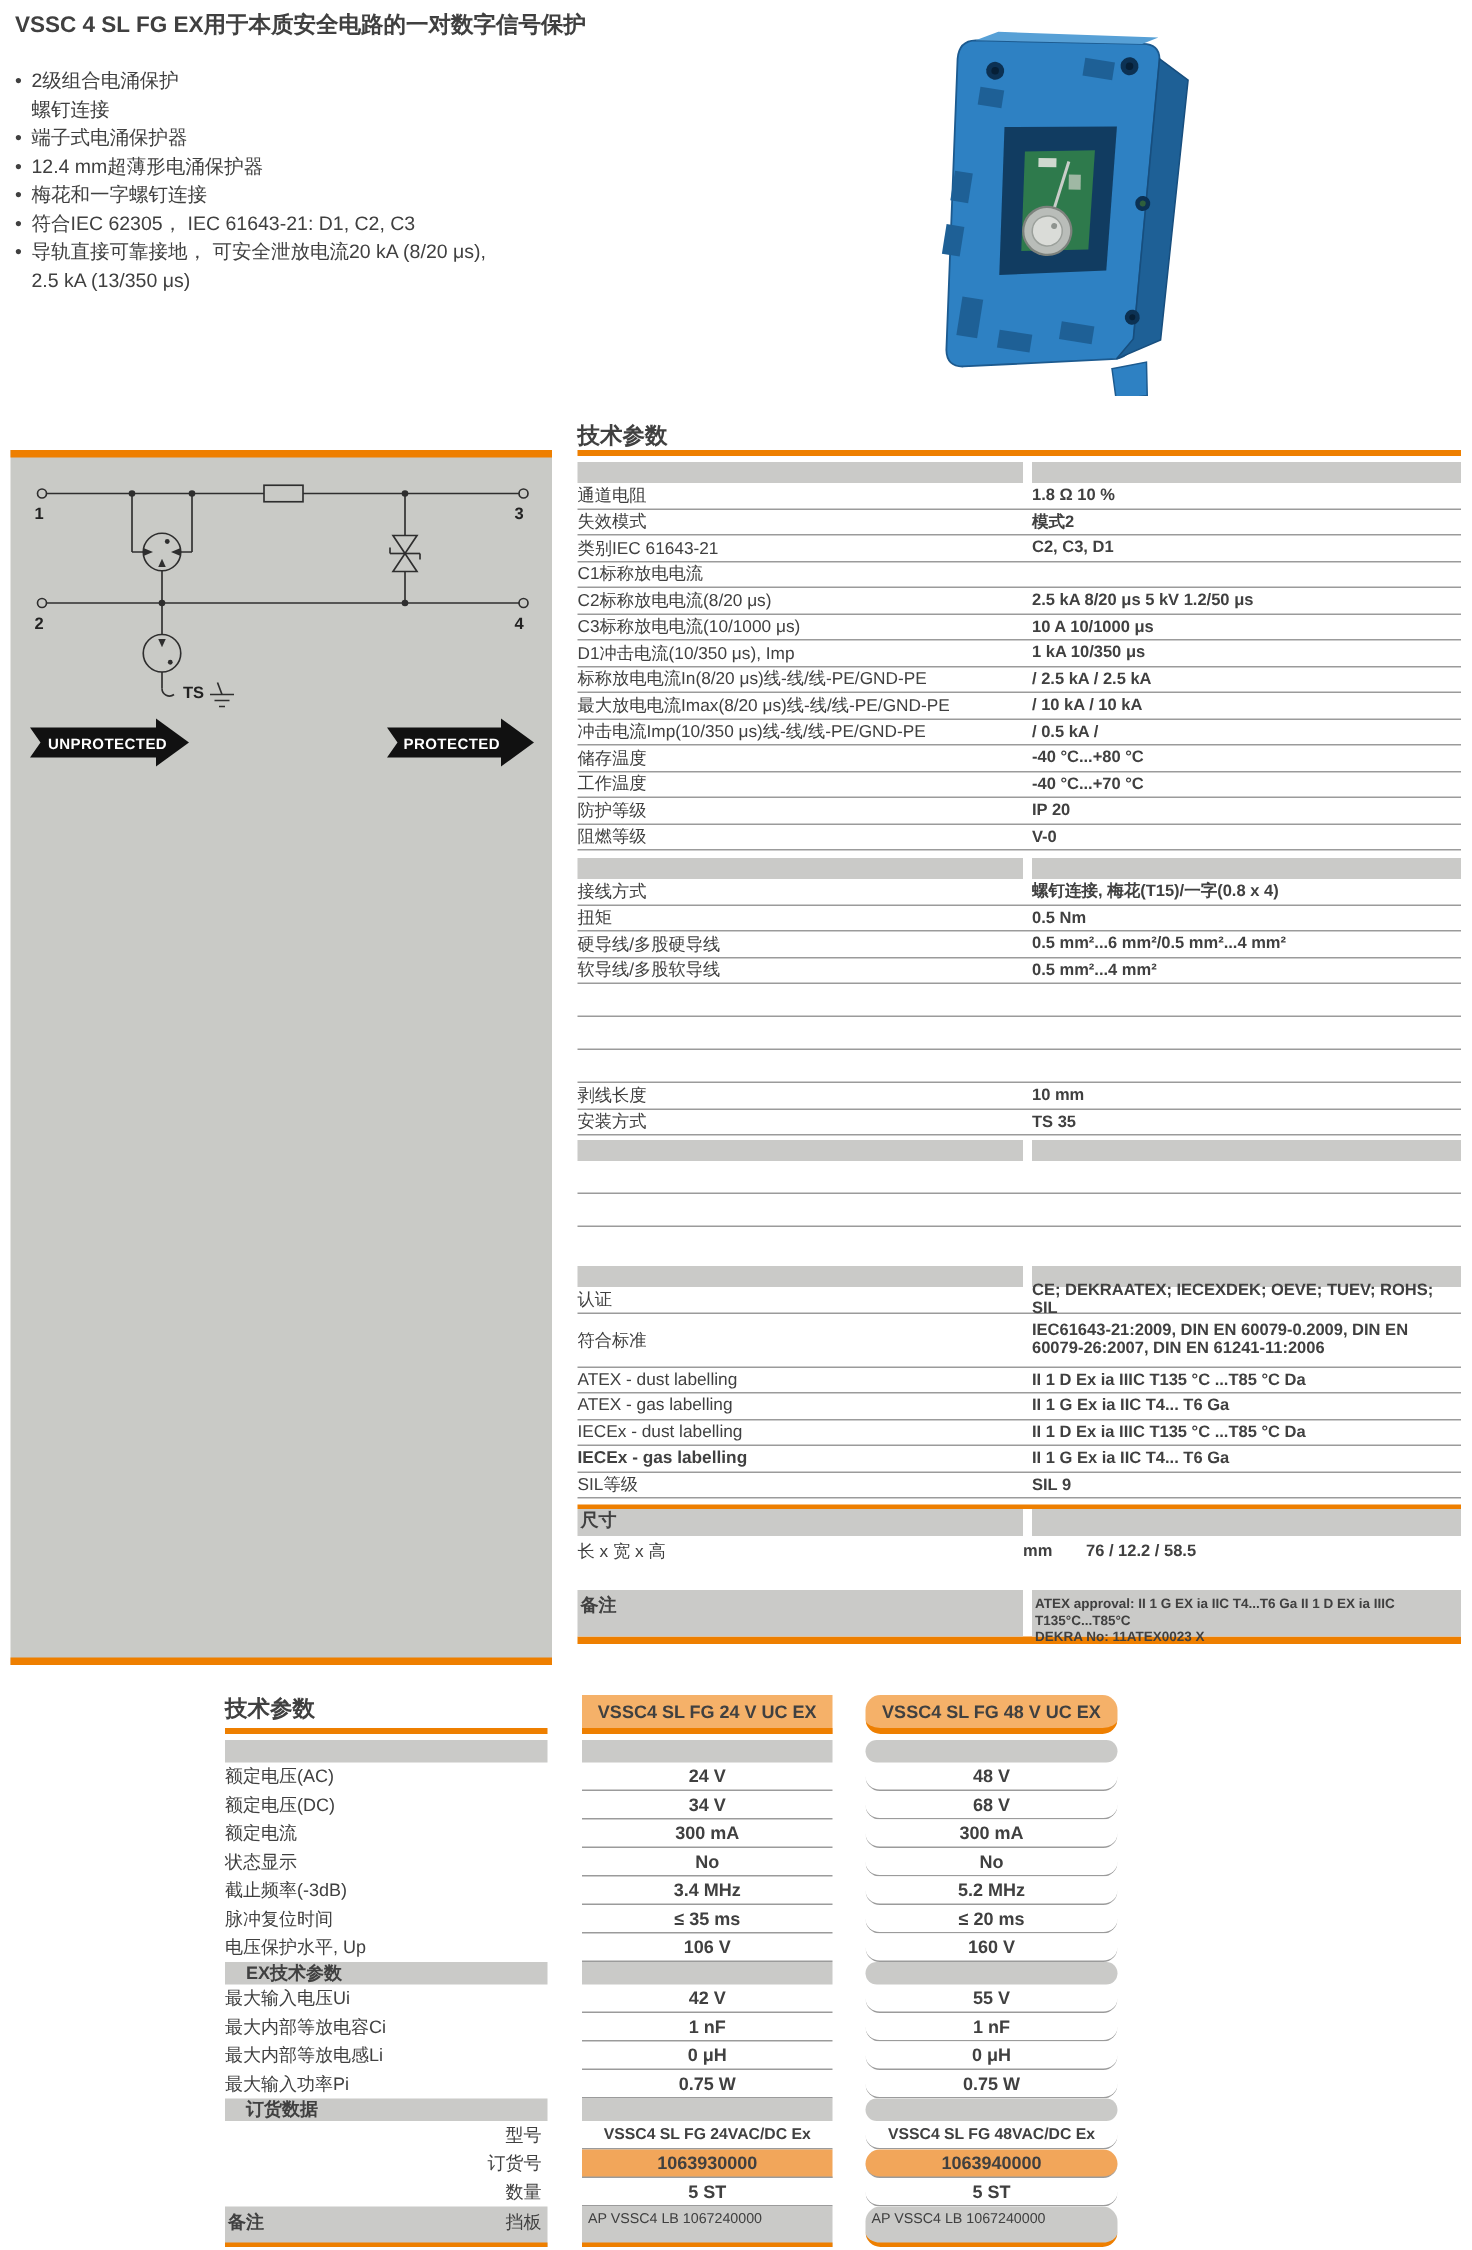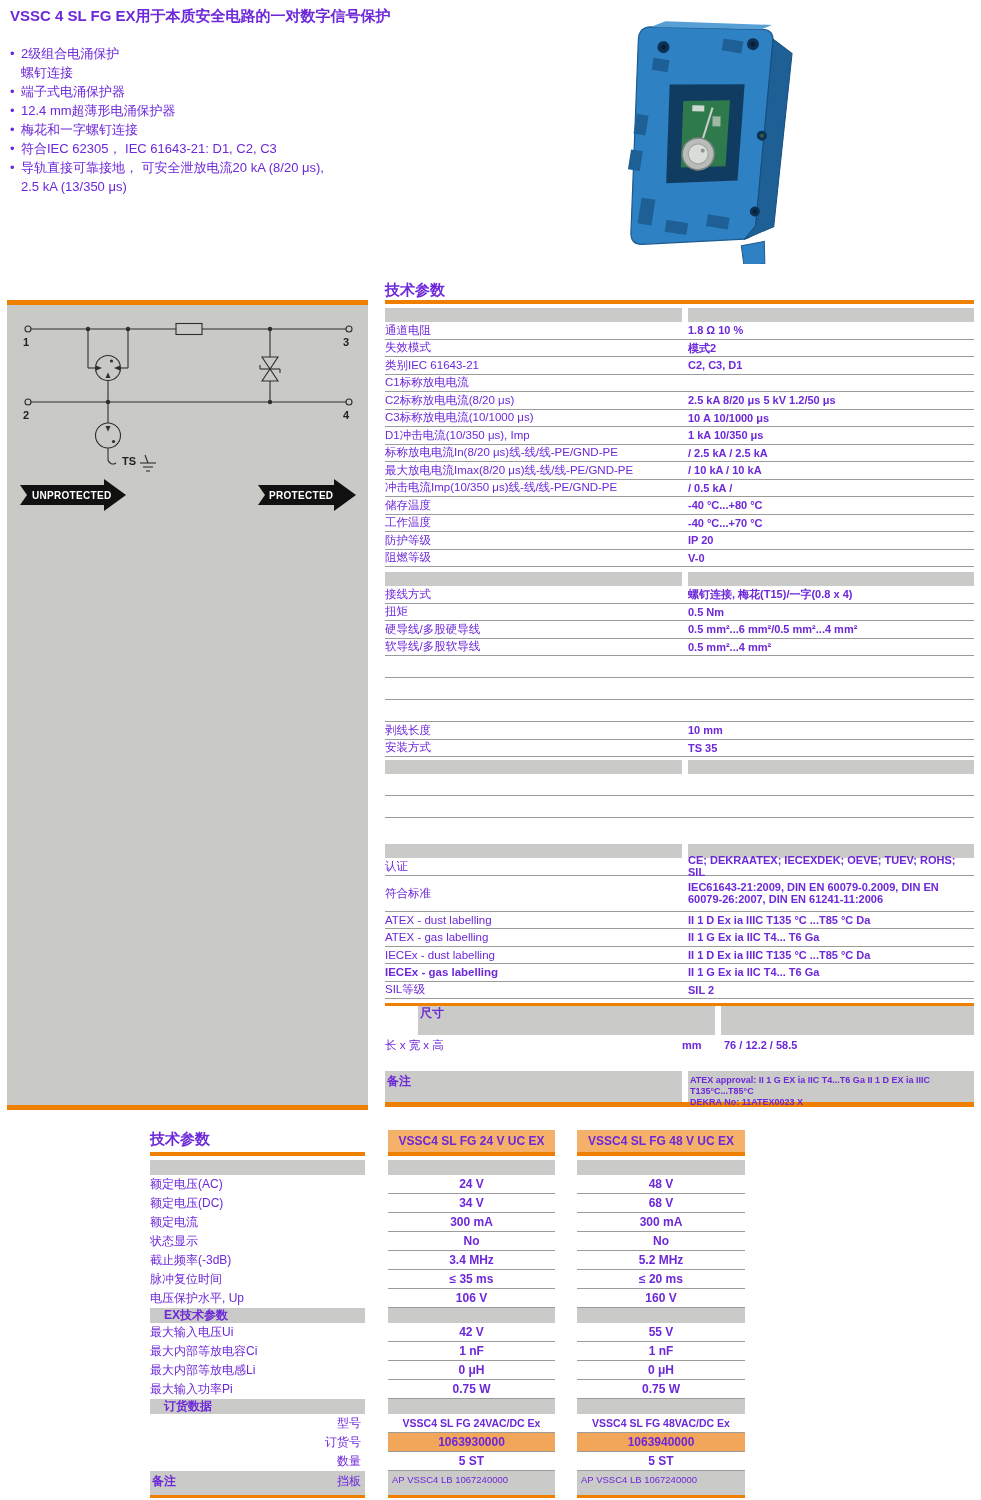--- a/index.html
+++ b/index.html
@@ -1,17 +1,17 @@
 <!DOCTYPE html>
 <html><head>
 <meta charset="utf-8">
 <style>
   html,body{margin:0;padding:0;background:#fff;}
   .page{position:relative;width:981px;height:1500px;background:#fff;overflow:hidden;
-        font-family:"Liberation Sans","DejaVu Sans",sans-serif;color:#6d28d9;}
+        font-family:"Liberation Sans","DejaVu Sans",sans-serif;color:#404040;}
   
   .head-title{position:absolute;left:10px;top:7px;font-size:15px;font-weight:bold;}
   .bullets{position:absolute;left:10px;top:44px;width:565px;font-size:13px;line-height:19px;}
   .bl{display:flex;}
   .bl .dot{width:11px;flex:0 0 11px;}
   .bl.sub{padding-left:11px;}
   
   .photo{position:absolute;left:588px;top:6px;}
   
   .diagram-box{position:absolute;left:7px;top:300px;width:361px;height:810px;background:#C9CAC6;
@@ -23,40 +23,40 @@
   .spec-title{font-size:15px;font-weight:bold;height:19px;}
   .soline0{height:4px;background:#EE7F00;margin-bottom:4px;}
   .srow{display:flex;align-items:center;height:17.5px;border-bottom:1px solid #9B9B9B;box-sizing:border-box;}
   .srow.dbl{height:36px;}
   .srow.noline{border-bottom:none;height:20px;}
   .sl{width:297px;flex:0 0 297px;font-size:11.5px;white-space:nowrap;}
   .sl.b{font-weight:bold;}
   .su{width:36px;flex:0 0 36px;font-size:11px;font-weight:bold;}
   .sv{flex:1;padding-left:6px;font-size:11px;font-weight:bold;line-height:12px;}
   .sbar{display:flex;height:14px;}
-  .sbar.tall{height:29px;margin-left:33px;}
+  .sbar.tall{height:18px;}
   .sbar .seg{background:#CACAC8;}
   .sbar .seg.l{width:297px;flex:0 0 297px;font-size:12px;font-weight:bold;line-height:15px;padding-left:2px;box-sizing:border-box;}
   .sbar .seg.r{flex:1;margin-left:6px;}
   .sblank{height:22px;border-bottom:1px solid #9B9B9B;box-sizing:border-box;}
   .soline{height:3px;background:#EE7F00;margin-top:4px;}
   .snote{display:flex;height:31px;margin-top:16px;}
   .snote .nl{width:297px;flex:0 0 297px;background:#CACAC8;font-size:12px;font-weight:bold;padding:2px 0 0 2px;box-sizing:border-box;}
   .snote .nv{flex:1;margin-left:6px;background:#CACAC8;font-size:9px;font-weight:bold;line-height:11px;
              white-space:pre-line;padding:4px 0 0 2px;box-sizing:border-box;}
   .spec-bottom{height:5px;background:#EE7F00;}
   
   .product{position:absolute;left:150px;top:1130px;width:595px;}
   .prow{display:flex;}
   .plab{width:215px;flex:0 0 215px;font-size:12px;display:flex;align-items:center;box-sizing:border-box;}
   .plab.r{justify-content:flex-end;padding-right:4px;}
   .psp1{width:23px;flex:0 0 23px;}
   .psp2{width:22px;flex:0 0 22px;}
   .pc1{width:167px;flex:0 0 167px;box-sizing:border-box;}
-  .pc2{width:168px;flex:0 0 168px;box-sizing:border-box;}
+  .pc2{width:168px;flex:0 0 168px;box-sizing:border-box;border-radius:10px;}
   .phead-row{height:26px;}
   .ptitle{font-size:15px;font-weight:bold;border-bottom:4px solid #EE7F00;align-items:flex-start;}
   .phead{background:#F5B169;border-bottom:4px solid #EE7F00;font-weight:bold;font-size:12px;
          display:flex;align-items:center;justify-content:center;}
   .hgap{height:4px;}
   .prow.std{height:19px;align-items:stretch;}
   .pv{display:flex;align-items:center;justify-content:center;border-bottom:1px solid #9B9B9B;
       font-weight:bold;font-size:12px;}
   .pv.orange{background:#F2A65A;font-size:12px;}
   .pv.small{font-size:10.5px;white-space:nowrap;}
@@ -321,21 +321,21 @@
         <div class="srow">
           <div class="sl">IECEx - dust labelling</div>
           <div class="sv">II 1 D Ex ia IIIC T135 °C ...T85 °C Da</div>
         </div>
         <div class="srow">
           <div class="sl b">IECEx - gas labelling</div>
           <div class="sv">II 1 G Ex ia IIC T4... T6 Ga</div>
         </div>
         <div class="srow">
           <div class="sl">SIL等级</div>
-          <div class="sv">SIL 2</div>
+          <div class="sv">SIL 9</div>
         </div>
         <div class="soline"></div>
         <div class="sbar tall">
           <div class="seg l">尺寸</div>
           <div class="seg r"></div>
         </div>
         <div class="srow noline">
           <div class="sl">长 x 宽 x 高</div>
           <div class="su">mm</div>
           <div class="sv">76 / 12.2 / 58.5</div>

